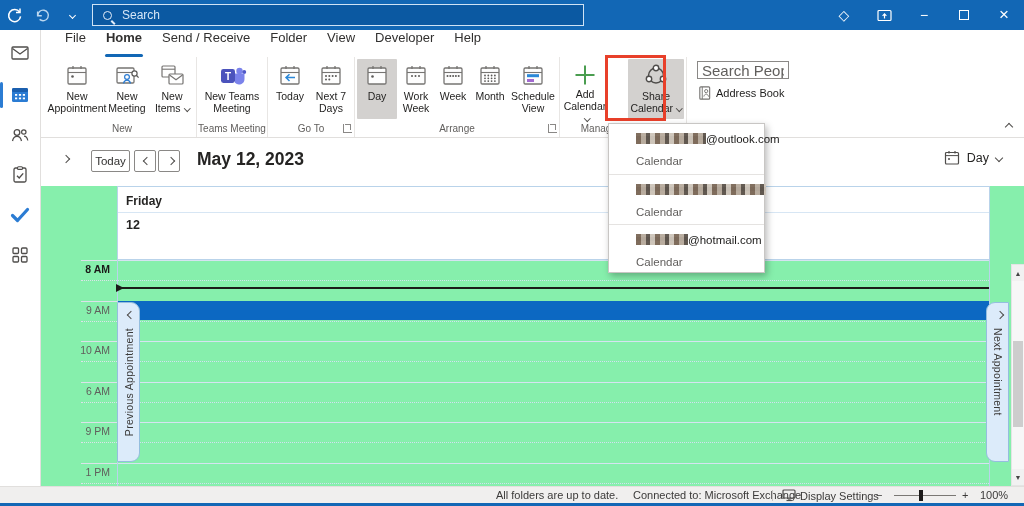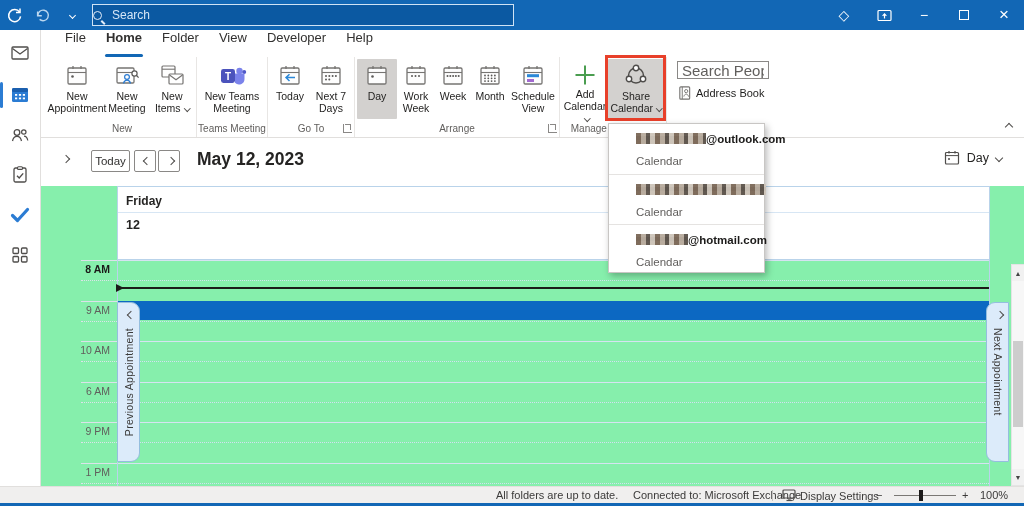--- a/index.html
+++ b/index.html
@@ -8,21 +8,21 @@
 
   
   .titlebar { position:absolute; left:0; top:0; width:1024px; height:30px; background:#1267b5; }
   .qat { position:absolute; top:0; left:0; height:30px; display:flex; align-items:center; }
   .qat .qbtn { width:28px; height:30px; display:flex; align-items:center; justify-content:center; cursor:default; }
   .chv { display:inline-block; width:6px; height:6px; border-right:1.4px solid #4f4d4b; border-bottom:1.4px solid #4f4d4b; transform:rotate(45deg); margin-left:4px; vertical-align:2px; }
   .chv.white { border-color:#fff; width:5px; height:5px; }
   .chv.up { transform:rotate(-135deg); }
   .chv.left { transform:rotate(135deg); }
   .chv.right { transform:rotate(-45deg); }
-  .searchbox { position:absolute; left:92px; top:4px; width:422px; height:22px; background:#0b59a2; border:1px solid #cfe3f5; display:flex; align-items:center; color:#dce9f5; font-size:12px; }
+  .searchbox { position:absolute; left:92px; top:4px; width:492px; height:22px; background:#0b59a2; border:1px solid #cfe3f5; display:flex; align-items:center; padding-left:10px; color:#dce9f5; font-size:12px; }
   .mag { position:relative; width:9px; height:9px; border:1.4px solid #e4eefa; border-radius:50%; margin-right:10px; }
   .mag::after { content:""; position:absolute; left:8px; top:8px; width:5px; height:1.5px; background:#e4eefa; transform:rotate(45deg); transform-origin:0 0; }
   .searchbox input { background:transparent; border:none; outline:none; color:#e4eefa; font-size:12px; width:300px; font-family:"Liberation Sans",sans-serif; }
   .searchbox input::placeholder { color:#d5e6f7; }
   .wincontrols { position:absolute; right:0; top:0; height:30px; display:flex; align-items:center; color:#fff; }
   .wbtn { width:40px; height:30px; display:flex; align-items:center; justify-content:center; font-size:14px; color:#fff; }
   .maxbox { width:10px; height:10px; border:1.2px solid #fff; }
 
   
   .leftrail { position:absolute; left:0; top:30px; width:41px; height:456px; background:#fff; border-right:1px solid #e1dfdd; z-index:5; }
@@ -50,21 +50,21 @@
   .findgroup input { width:92px; height:18px; border:1px solid #8a8886; font-size:15px; padding:0 4px; color:#323130; font-family:Liberation Sans, sans-serif; outline:none; }
   .findgroup input::placeholder { color:#605e5c; }
   .abrow { display:flex; align-items:center; margin-top:6px; font-size:11px; color:#1f1e1d; gap:4px; }
   .collapse-rib { position:absolute; right:12px; bottom:7px; }
 
   
   .redbox { position:absolute; left:605px; top:55px; width:61px; height:66px; border:3px solid #e8402a; z-index:55; pointer-events:none; }
   .dropdown { position:absolute; left:608px; top:123px; width:157px; height:150px; background:#fff; border:1px solid #c8c6c4; box-shadow:2px 3px 7px rgba(0,0,0,.28); z-index:60; }
   .acct { padding:9px 8px 0 27px; height:50px; }
   .acct + .acct { border-top:1px solid #e5e3e1; }
-  .accthead { font-size:11.5px; font-weight:700; color:#1b1a19; white-space:nowrap; }
+  .accthead { font-size:11.5px; font-weight:400; color:#1b1a19; white-space:nowrap; }
   .acctitem { font-size:11.5px; color:#605e5c; margin-top:10px; }
   .mask { display:inline-block; height:11px; vertical-align:-1px; background:
     repeating-linear-gradient(90deg, rgba(121,102,86,.9) 0 5px, rgba(185,173,160,.9) 5px 10px, rgba(88,80,73,.9) 10px 14px, rgba(208,200,190,.9) 14px 19px),
     repeating-linear-gradient(0deg, #b4a48f 0 4px, #877b6d 4px 8px, #c7bcac 8px 11px); }
 
   
   .ctoolbar { position:absolute; left:41px; top:138px; width:983px; height:48px; background:#fff; }
   .expander { position:absolute; left:18px; top:18px; }
   .todaybtn { position:absolute; left:50px; top:12px; width:39px; height:22px; border:1px solid #8a8886; border-radius:2px; background:#fff; font-size:11.5px; color:#323130; display:flex; align-items:center; justify-content:center; }
   .navbtn { position:absolute; top:12px; width:22px; height:22px; border:1px solid #8a8886; border-radius:2px; background:#fff; display:flex; align-items:center; justify-content:center; }
@@ -211,20 +211,23 @@
   </div>
 
   <div class="tabsrow">
     <div class="mtab">
         <span>File</span>
       </div>
     <div class="mtab active">
         <span>Home</span>
       </div>
     <div class="mtab">
+        <span>Send / Receive</span>
+      </div>
+    <div class="mtab">
         <span>Folder</span>
       </div>
     <div class="mtab">
         <span>View</span>
       </div>
     <div class="mtab">
         <span>Developer</span>
       </div>
     <div class="mtab">
         <span>Help</span>
@@ -422,21 +425,21 @@
 
     <div class="rgroup">
       <div class="rbtn" style="width:46px;">
         <span class="ric">
             <svg width="26" height="26" viewBox="0 0 26 26">
               <path d="M13 3.5v19M3.5 13h19" stroke="#4a9d50" stroke-width="2" fill="none"></path>
             </svg>
           </span>
         <span class="rlabel"><span>Add</span><br><span>Calendar</span><i class="chv" style="width:4.5px;height:4.5px;"></i></span>
       </div>
-      <div class="rbtn sel" style="width:56px;">
+      <div class="rbtn sel" style="width:56px;margin-left:20px;">
         <span class="ric">
             <svg width="26" height="26" viewBox="0 0 26 26">
               <circle cx="13" cy="12.5" r="7.5" fill="none" stroke="#4f4d4b" stroke-width="1.5"></circle>
               <circle cx="13" cy="5" r="2.7" fill="#fff" stroke="#4f4d4b" stroke-width="1.4"></circle>
               <circle cx="6" cy="16" r="2.7" fill="#fff" stroke="#4f4d4b" stroke-width="1.4"></circle>
               <circle cx="20" cy="16" r="2.7" fill="#fff" stroke="#4f4d4b" stroke-width="1.4"></circle>
             </svg>
           </span>
         <span class="rlabel"><span>Share</span><br><span>Calendar</span><i class="chv" style="width:4.5px;height:4.5px;"></i></span>
       </div>

